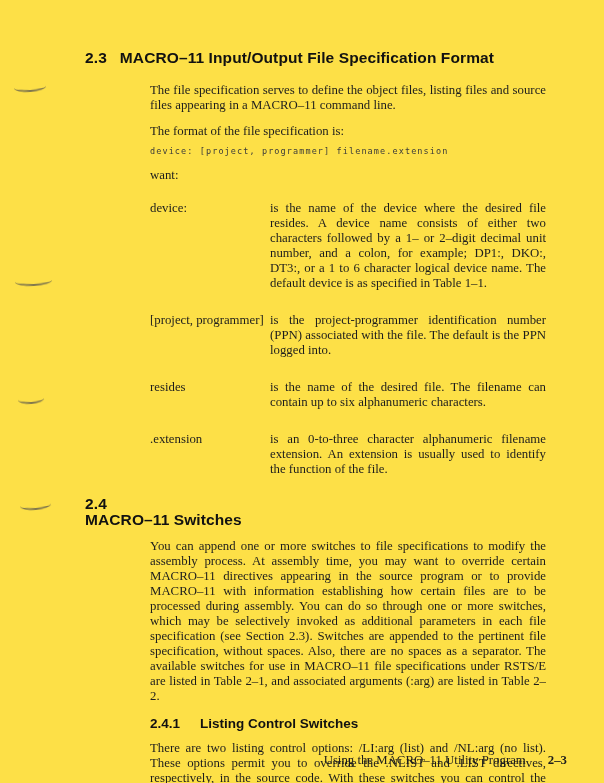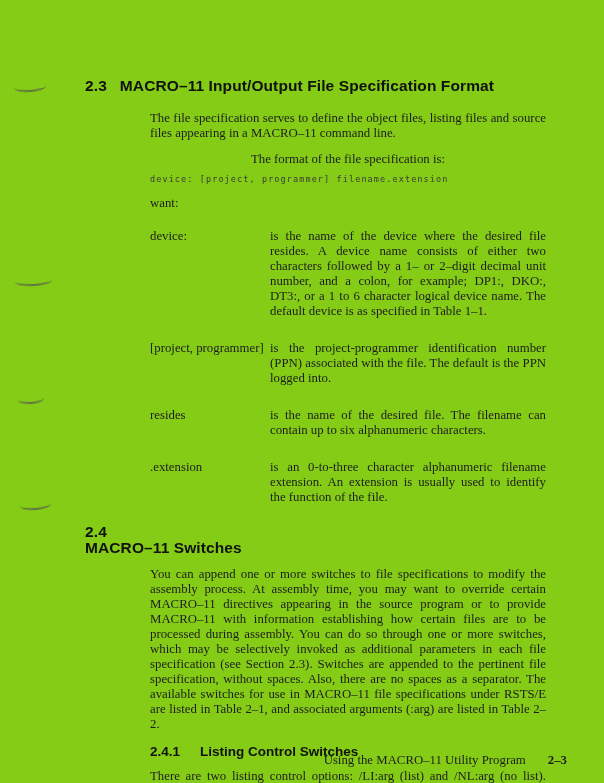--- a/index.html
+++ b/index.html
@@ -6,22 +6,22 @@
   body {
     width: 604px; height: 783px;
     background: #ffffff;
     font-family: "Liberation Serif", serif;
     color: #1d1d1d;
     overflow: hidden;
   }
   .page {
     position: relative;
     width: 604px; height: 783px;
-    background: #84cc16;
-    padding-top: 78px;
+    background: #fde047;
+    padding-top: 50px;
     box-sizing: border-box;
   }
   
   .mark {
     position: absolute;
     height: 8px;
     border-bottom: 2px solid #55534f;
     border-radius: 50%;
     opacity: 0.75;
     filter: blur(0.4px);
@@ -56,21 +56,21 @@
   .h2 .num { margin-right: 20px; }
 
   .body-col { margin-left: 150px; width: 396px; }
 
   p.body {
     margin: 0 0 11px 0;
     font-size: 12.8px;
     line-height: 15px;
     text-align: justify;
   }
-  p.body.nojust { text-align: center; }
+  p.body.nojust { text-align: left; }
   p.body.tight { margin-bottom: 0; }
 
   .code {
     margin: 6px 0 11px 0;
     font-family: "DejaVu Sans Mono", monospace;
     font-size: 8.5px;
     line-height: 12px;
     letter-spacing: 1.1px;
     color: #3a3a3a;
   }

